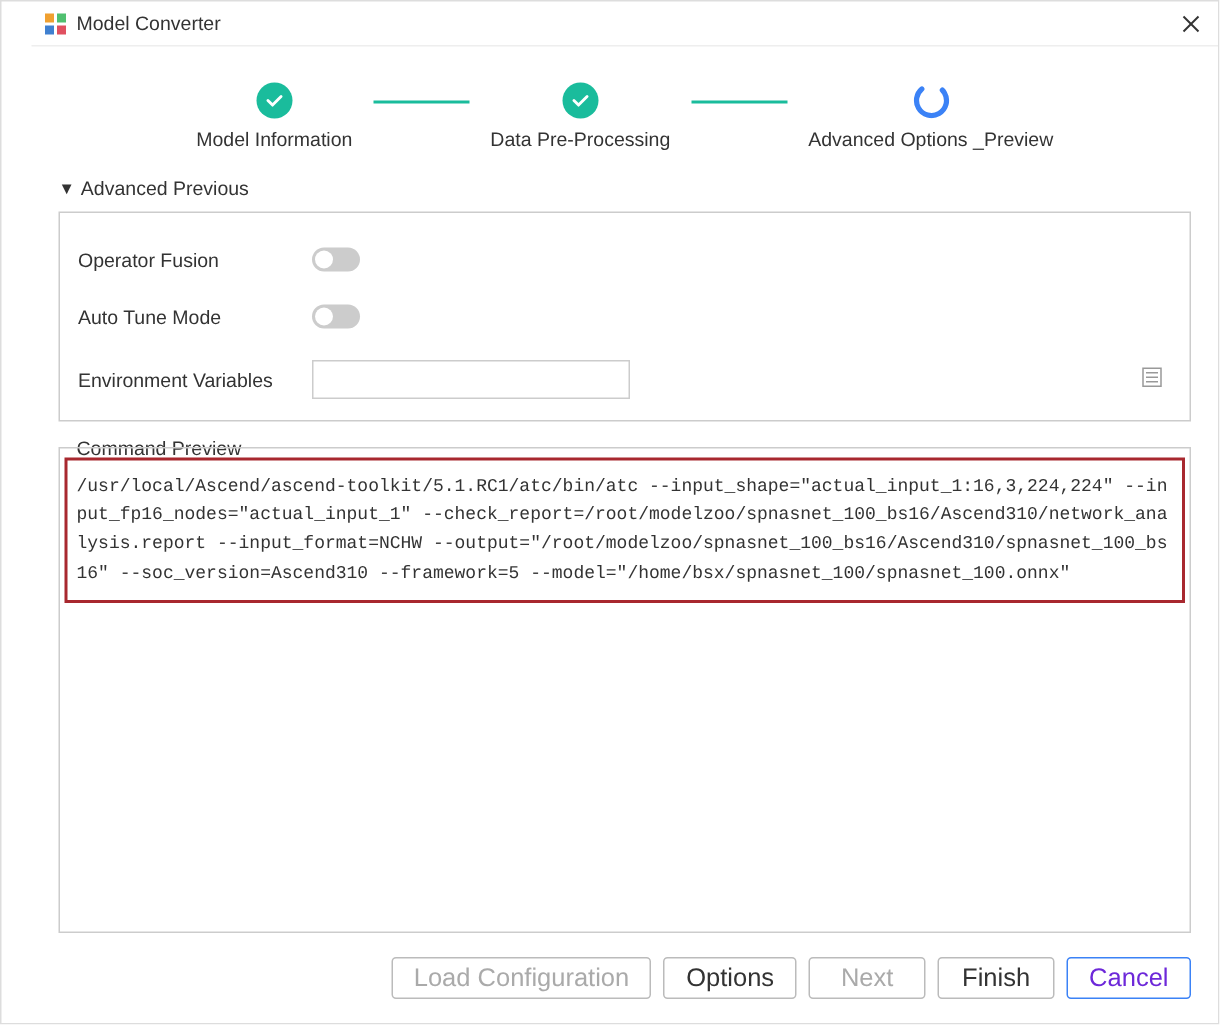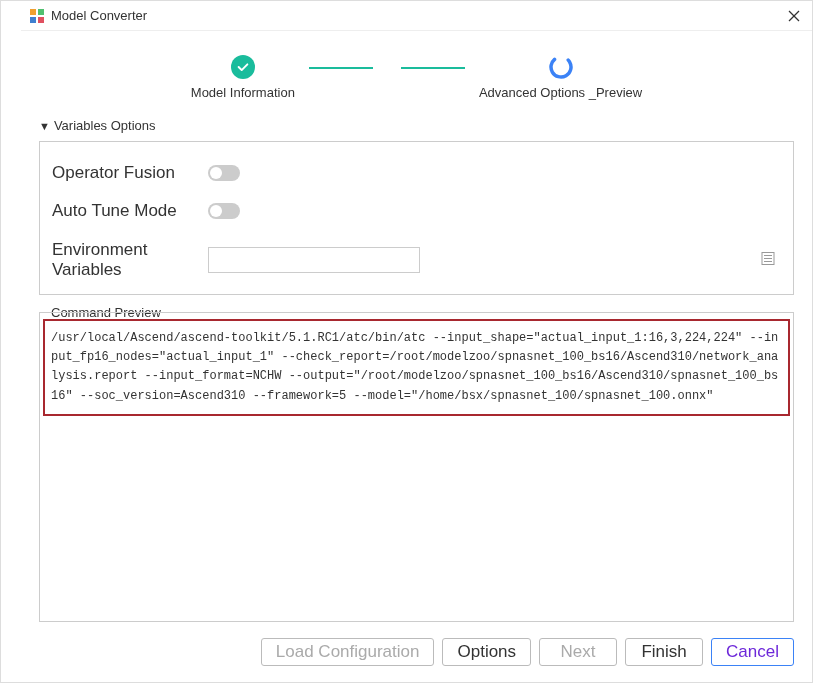--- a/index.html
+++ b/index.html
@@ -112,21 +112,21 @@
       padding: 12px 12px 0 12px;
       flex-shrink: 0;
     }
     .option-row {
       display: flex;
       align-items: center;
       height: 38px;
     }
     .option-label {
       width: 156px;
-      font-size: 17px;
+      font-size: 13px;
       color: #333;
     }
     .toggle {
       width: 32px;
       height: 16px;
       background: #ccc;
       border-radius: 8px;
       position: relative;
       cursor: pointer;
     }
@@ -241,35 +241,43 @@
   <div class="stepper">
     <div class="step">
       <div class="step-circle done">
         <svg viewBox="0 0 16 16" width="14" height="14">
             <path d="M3 8 L6.5 11.5 L13 5" stroke="#fff" stroke-width="2.2" fill="none" stroke-linecap="round" stroke-linejoin="round"></path>
           </svg>
       </div>
       <div class="step-label">Model Information</div>
     </div>
     <div class="step-line"></div>
+    <div class="step">
+      <div class="step-circle done">
+        <svg viewBox="0 0 16 16" width="14" height="14">
+            <path d="M3 8 L6.5 11.5 L13 5" stroke="#fff" stroke-width="2.2" fill="none" stroke-linecap="round" stroke-linejoin="round"></path>
+          </svg>
+      </div>
+      <div class="step-label">Data Pre-Processing</div>
+    </div>
     <div class="step-line"></div>
     <div class="step">
       <div class="step-circle active">
         <svg viewBox="0 0 24 24" width="24" height="24">
           <circle cx="12" cy="12" r="10" fill="none" stroke="#3b82f6" stroke-width="3.5" stroke-dasharray="45 15" stroke-linecap="round" transform="rotate(-30 12 12)"></circle>
         </svg>
       </div>
       <div class="step-label">Advanced Options _Preview</div>
     </div>
   </div>
 
   <div class="content">
     <div class="section-header">
       <span class="triangle">▼</span>
-      <span>Variables Options</span>
+      <span>Advanced Previous</span>
     </div>
 
     <div class="options-box">
       <div class="option-row">
         <div class="option-label">Operator Fusion</div>
         <div class="toggle"></div>
       </div>
       <div class="option-row">
         <div class="option-label">Auto Tune Mode</div>
         <div class="toggle"></div>

